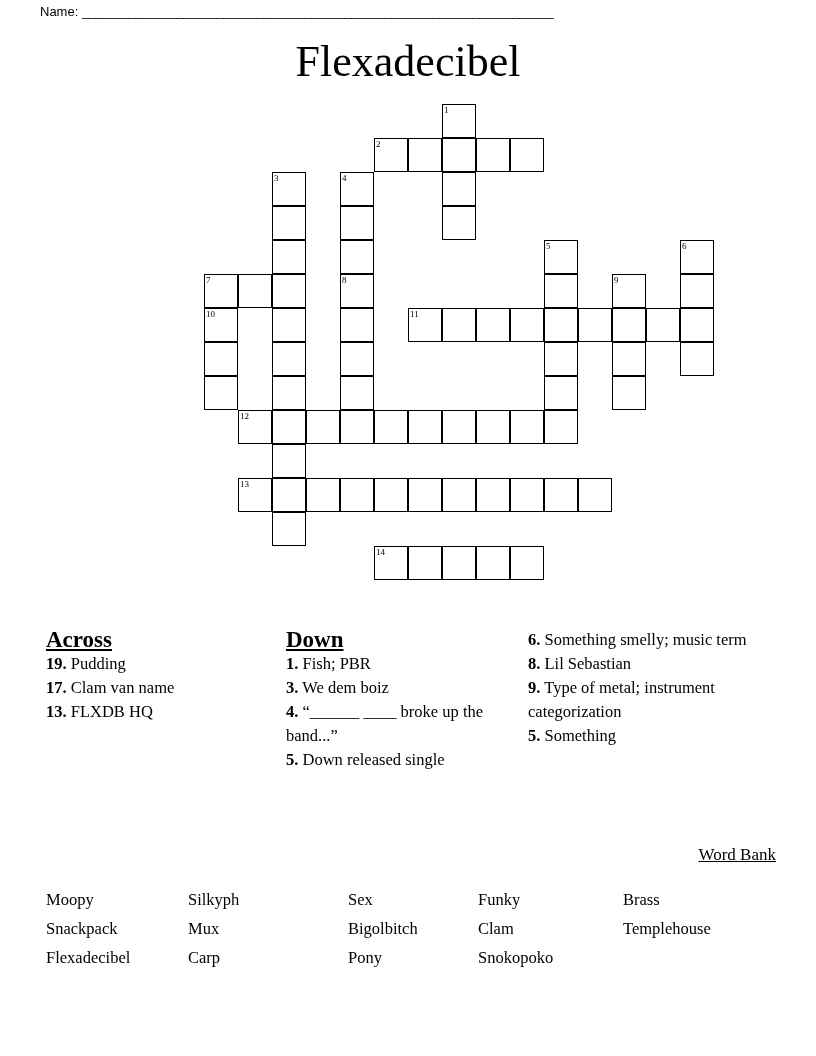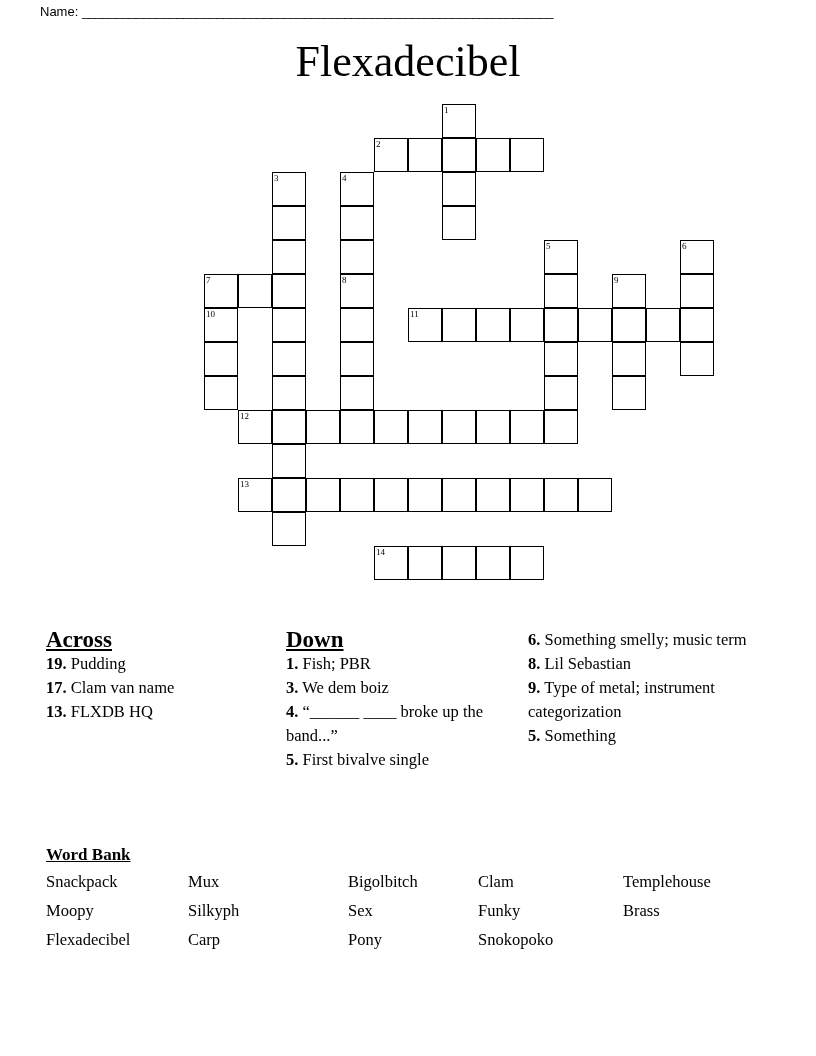--- a/index.html
+++ b/index.html
@@ -105,25 +105,26 @@
   }
   .clue b { font-weight: bold; }
   
   #wordbank {
     position: absolute;
     left: 46px;
     top: 845px;
     width: 730px;
   }
   #wordbank .wb-head {
-    font-weight: bold;
+    font-weight: normal;
     text-decoration: underline;
     font-size: 17px;
-    margin-bottom: 2px;
+    margin-bottom: 20px;
     display: block;
+    text-align: right;
   }
   .wb-table {
     border-collapse: collapse;
     width: 720px;
   }
   .wb-table td {
     font-size: 16.5px;
     line-height: 29px;
     padding: 0;
     vertical-align: top;
@@ -260,49 +261,49 @@
       <span class="clue"><b>19.</b><span> Pudding</span></span>
       <span class="clue"><b>17.</b><span> Clam van name</span></span>
       <span class="clue"><b>13.</b><span> FLXDB HQ</span></span>
     </div>
 
     <div class="clue-col col2">
       <span class="clue-head">Down</span>
       <span class="clue"><b>1.</b><span> Fish; PBR</span></span>
       <span class="clue"><b>3.</b><span> We dem boiz</span></span>
       <span class="clue"><b>4.</b><span> “______ ____ broke up the band...”</span></span>
-      <span class="clue"><b>5.</b><span> First bivalve single</span></span>
+      <span class="clue"><b>5.</b><span> Down released single</span></span>
     </div>
 
     <div class="clue-col col3">
       <span class="clue"><b>6.</b><span> Something smelly; music term</span></span>
       <span class="clue"><b>8.</b><span> Lil Sebastian</span></span>
       <span class="clue"><b>9.</b><span> Type of metal; instrument categorization</span></span>
       <span class="clue"><b>5.</b><span> Something</span></span>
     </div>
 
   </div>
 
   <div id="wordbank">
     <span class="wb-head">Word Bank</span>
     <table class="wb-table">
       <tbody>
         <tr>
+          <td class="wb-c1">Moopy</td>
+          <td class="wb-c2">Silkyph</td>
+          <td class="wb-c3">Sex</td>
+          <td class="wb-c4">Funky</td>
+          <td class="wb-c5">Brass</td>
+        </tr>
+        <tr>
           <td class="wb-c1">Snackpack</td>
           <td class="wb-c2">Mux</td>
           <td class="wb-c3">Bigolbitch</td>
           <td class="wb-c4">Clam</td>
           <td class="wb-c5">Templehouse</td>
-        </tr>
-        <tr>
-          <td class="wb-c1">Moopy</td>
-          <td class="wb-c2">Silkyph</td>
-          <td class="wb-c3">Sex</td>
-          <td class="wb-c4">Funky</td>
-          <td class="wb-c5">Brass</td>
         </tr>
         <tr>
           <td class="wb-c1">Flexadecibel</td>
           <td class="wb-c2">Carp</td>
           <td class="wb-c3">Pony</td>
           <td class="wb-c4">Snokopoko</td>
           <td class="wb-c5"></td>
         </tr>
       </tbody>
     </table>

